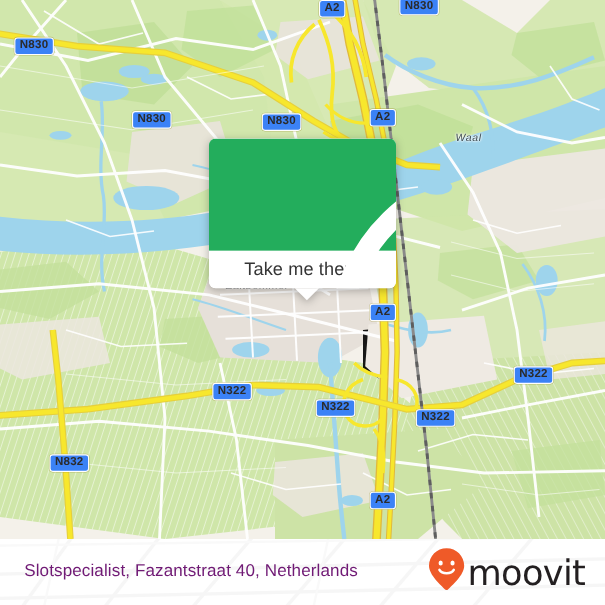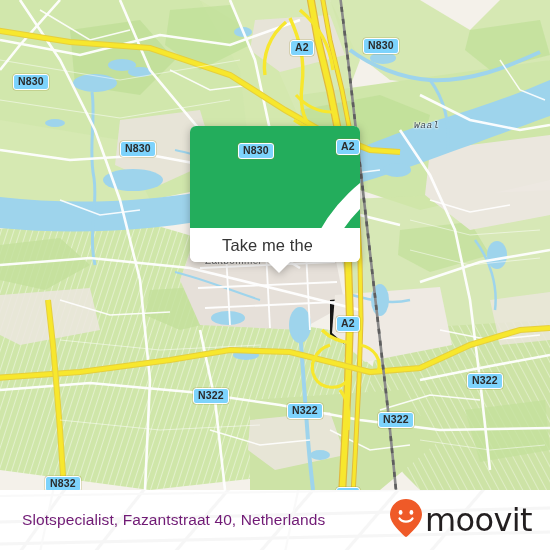--- a/index.html
+++ b/index.html
@@ -13,33 +13,32 @@
   
   .map{
     position:absolute;left:0;top:0;width:550px;height:490px;
     background:#f2efe9;overflow:hidden;
   }
   .map svg{position:absolute;left:0;top:0;width:550px;height:490px;display:block;}
 
   
   .shield{
     position:absolute;
-    background:#7dd3fc;
+    background:#3b82f6;
     border:1.6px solid #ffffff;
     border-radius:3px;
     color:#2b2b2b;
     font-size:10.5px;
     font-weight:700;
     letter-spacing:.2px;
     padding:1px 4px 2px 4px;
     line-height:11px;
     white-space:nowrap;
     box-shadow:0 0 0 .5px rgba(150,140,40,.45);
     font-family:"Liberation Sans","DejaVu Sans",sans-serif;
-    margin-top:40px;
   }
 
   
   .water-label{
     position:absolute;
     color:#3b4a52;
     font-size:9.5px;
     font-style:italic;
     letter-spacing:.6px;
     text-shadow:0 0 2px #fff,0 0 2px #fff,0 0 3px #fff;
@@ -301,21 +300,21 @@
         <path d="M0,60 L120,80 L240,60"></path>
         <path d="M0,100 L120,118 L230,100"></path>
         <path d="M410,220 L470,235 L540,230"></path>
         <path d="M410,250 L470,265 L540,258"></path>
         <path d="M60,340 L160,350 L260,345"></path>
         <path d="M60,420 L160,430 L260,425"></path>
         <path d="M420,440 L490,450 L545,445"></path>
       </g>
     </svg>
 
-    <div class="water-label" style="left:414px;top:120px;font-family:Liberation Mono, monospace;">Waal</div>
+    <div class="water-label" style="left:414px;top:120px;">Waal</div>
 
     <div class="place-label" style="left:205px;top:255px;">Zaltbommel</div>
 
     <div class="callout">
       <div class="callout-inner">
         <div class="callout-top">
           <span>
             <svg width="54" height="66" viewBox="0 0 54 66">
               <path d="M27 4 C15.5 4 6 13.2 6 24.6 C6 35 18 48.5 26 60.5 C26.5 61.2 27.5 61.2 28 60.5 C36 48.5 48 35 48 24.6 C48 13.2 38.5 4 27 4 Z" fill="none" stroke="#ffffff" stroke-width="2.6"></path>
               <circle cx="27" cy="24" r="7.6" fill="#ffffff"></circle>
@@ -334,21 +333,21 @@
       <div class="shield" style="left: 238px; top: 103px;">N830</div>
       <div class="shield" style="left: 363px; top: -2px;">N830</div>
       <div class="shield" style="left: 290px; top: 0px;">A2</div>
       <div class="shield" style="left: 336px; top: 99px;">A2</div>
       <div class="shield" style="left: 336px; top: 276px;">A2</div>
       <div class="shield" style="left: 336px; top: 447px;">A2</div>
       <div class="shield" style="left: 193px; top: 348px;">N322</div>
       <div class="shield" style="left: 287px; top: 363px;">N322</div>
       <div class="shield" style="left: 378px; top: 372px;">N322</div>
       <div class="shield" style="left: 467px; top: 333px;">N322</div>
-      <div class="shield" style="left: 45px; top: 436px;">N832</div>
+      <div class="shield" style="left: 45px; top: 413px;">N832</div>
     </div>
 
   <div class="bottom-bar">
     <svg class="watermark" viewBox="0 0 550 70" preserveAspectRatio="none">
       <rect x="0" y="0" width="550" height="70" fill="#ffffff"></rect>
       <g stroke="#eeeeee" stroke-width="3" fill="none">
         <path d="M20,70 L70,0"></path>
         <path d="M95,70 L150,0"></path>
         <path d="M175,70 L235,0"></path>
         <path d="M260,70 L320,0"></path>

